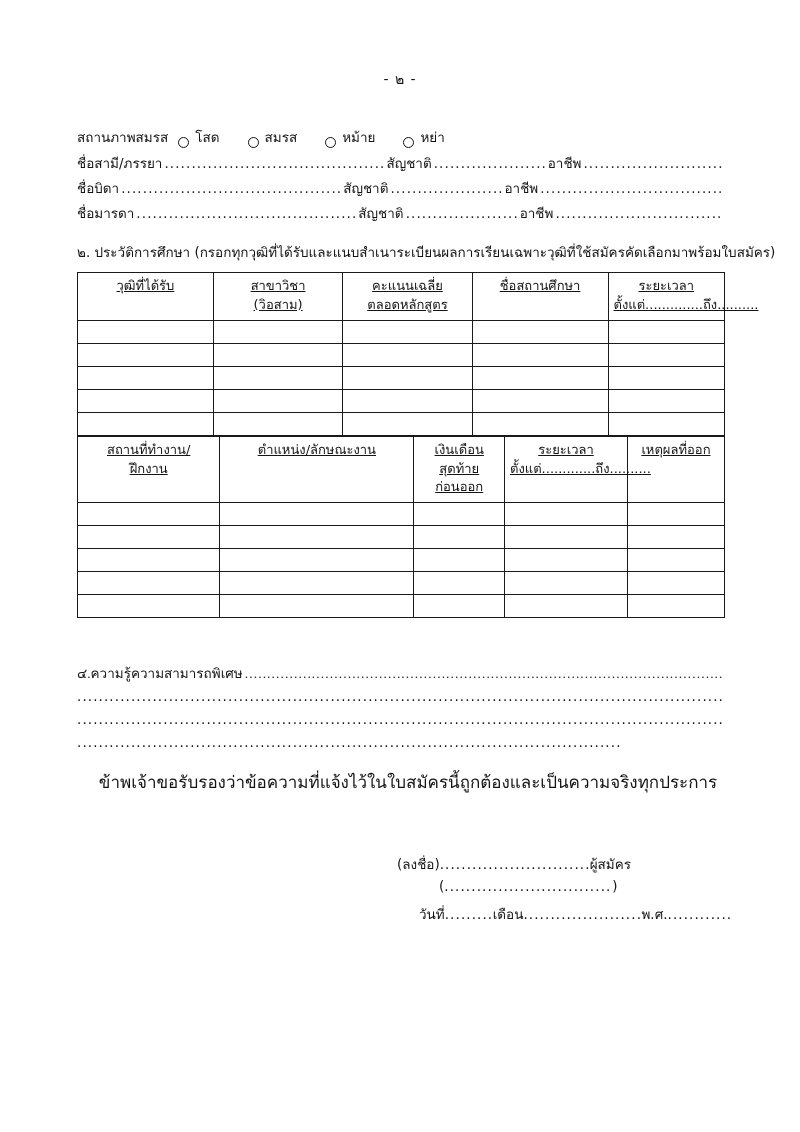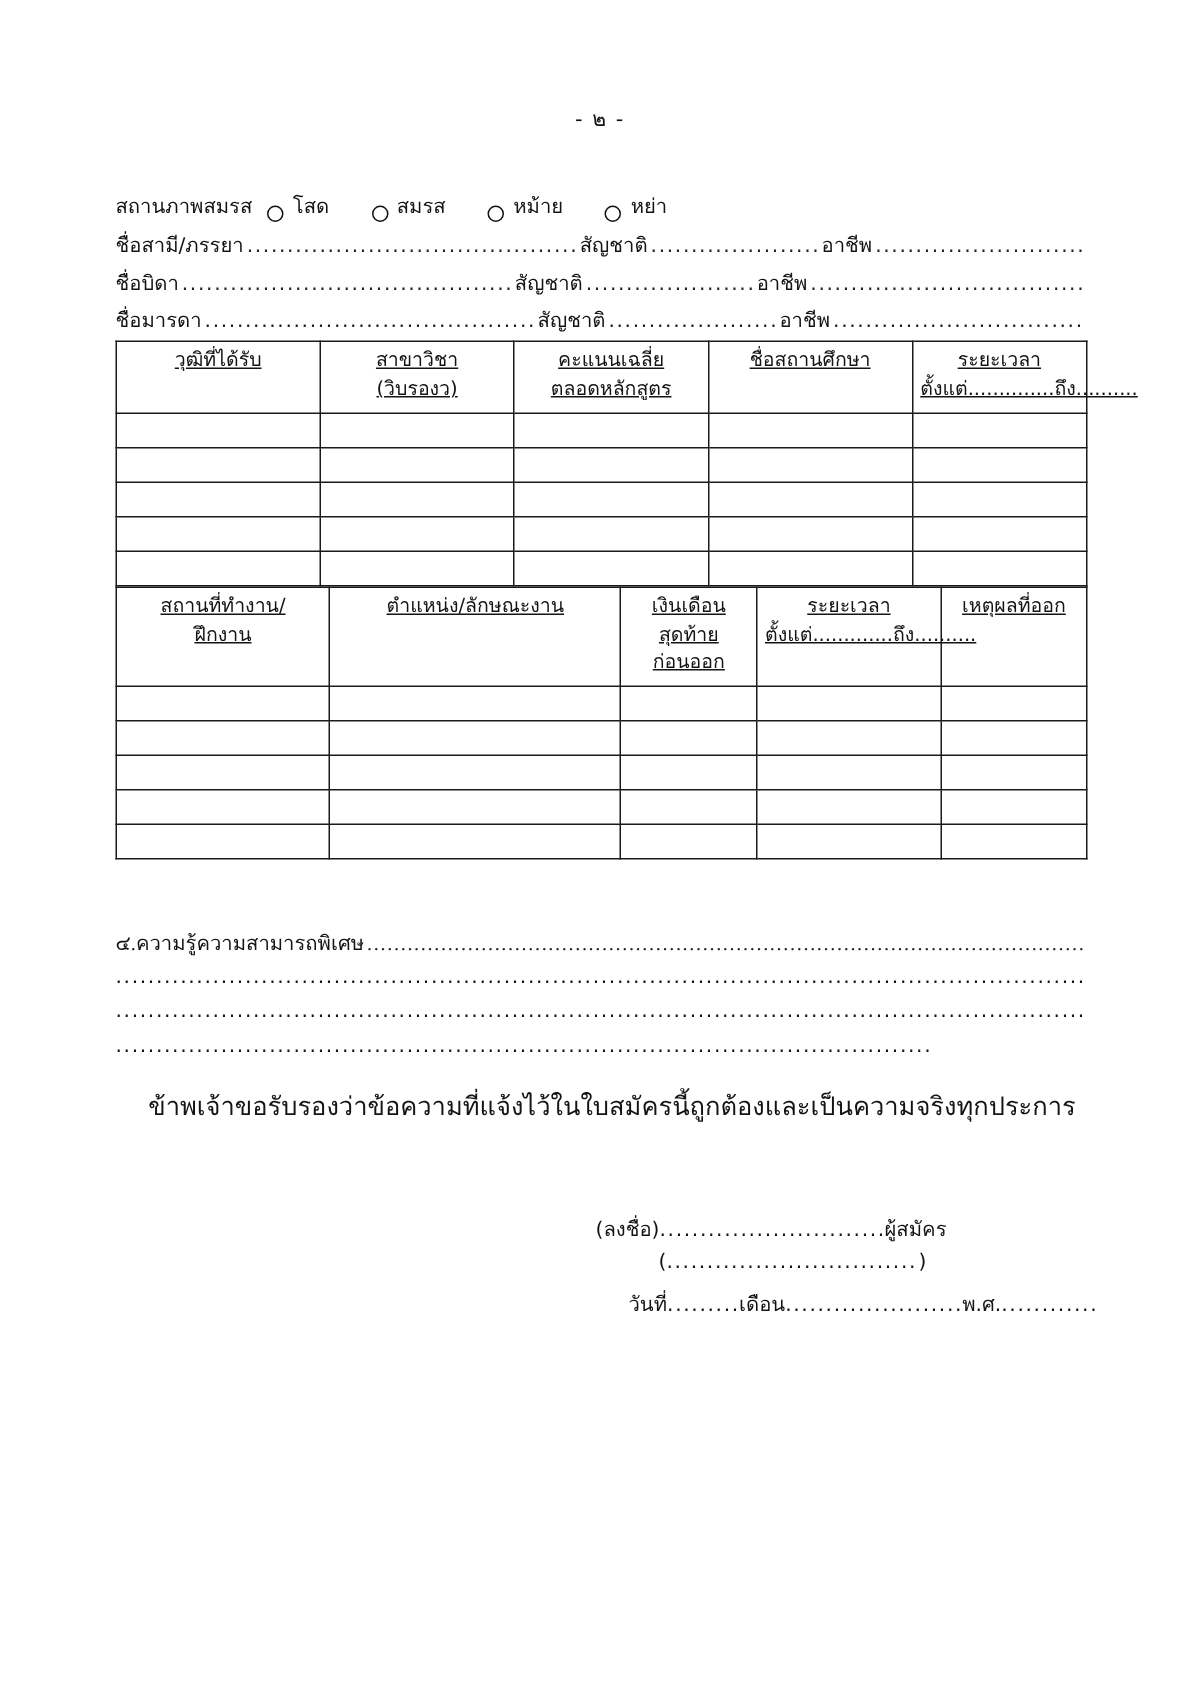--- a/index.html
+++ b/index.html
@@ -240,37 +240,38 @@
 
     <div class="fill-row">
       <span class="lbl">ชื่อมารดา</span>
       <span class="dots g1">.............................................................</span>
       <span class="lbl">สัญชาติ</span>
       <span class="dots g2">...............................</span>
       <span class="lbl">อาชีพ</span>
       <span class="dots g3">..............................................</span>
     </div>
 
+    <div class="sec-heading">๒. ประวัติการศึกษา (กรอกทุกวุฒิที่ได้รับและแนบสำเนาระเบียนผลการเรียนเฉพาะวุฒิที่ใช้สมัครคัดเลือกมาพร้อมใบสมัคร)</div>
 
     <table class="form-table">
       <colgroup>
         <col style="width:21%">
         <col style="width:20%">
         <col style="width:20%">
         <col style="width:21%">
         <col style="width:18%">
       </colgroup>
       <thead>
         <tr>
           <th>
             <span class="th-sub">วุฒิที่ได้รับ</span>
           </th>
           <th>
             <span class="th-sub">สาขาวิชา</span>
-            <span class="th-sub">(วิบรองว)</span>
+            <span class="th-sub">(วิอสาม)</span>
           </th>
           <th>
             <span class="th-sub">คะแนนเฉลี่ย</span>
             <span class="th-sub">ตลอดหลักสูตร</span>
           </th>
           <th>
             <span class="th-sub">ชื่อสถานศึกษา</span>
           </th>
           <th>
             <span class="th-sub">ระยะเวลา</span>

